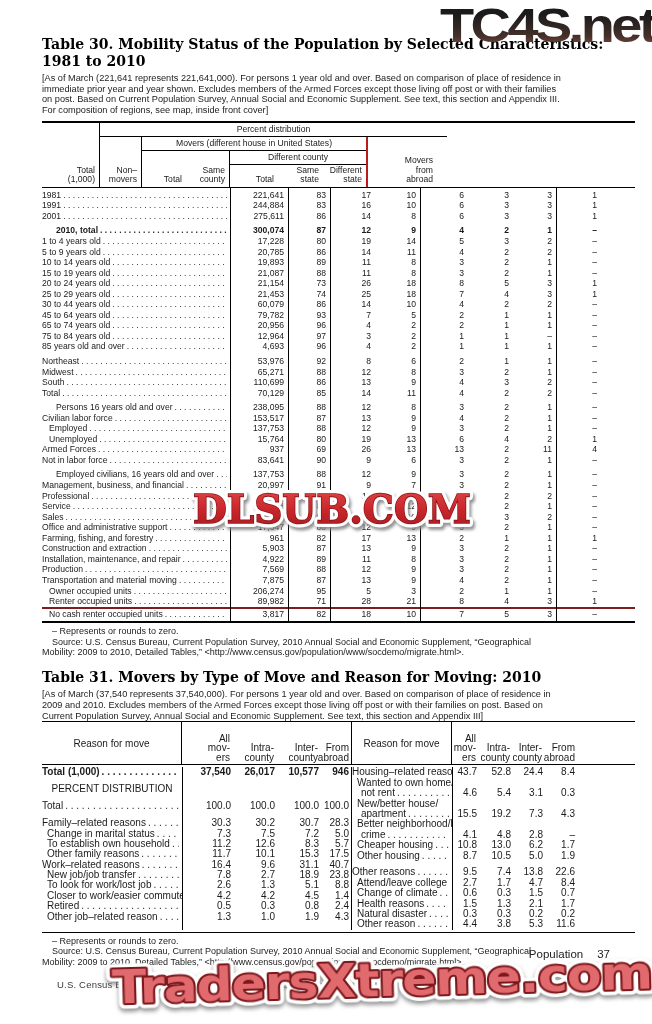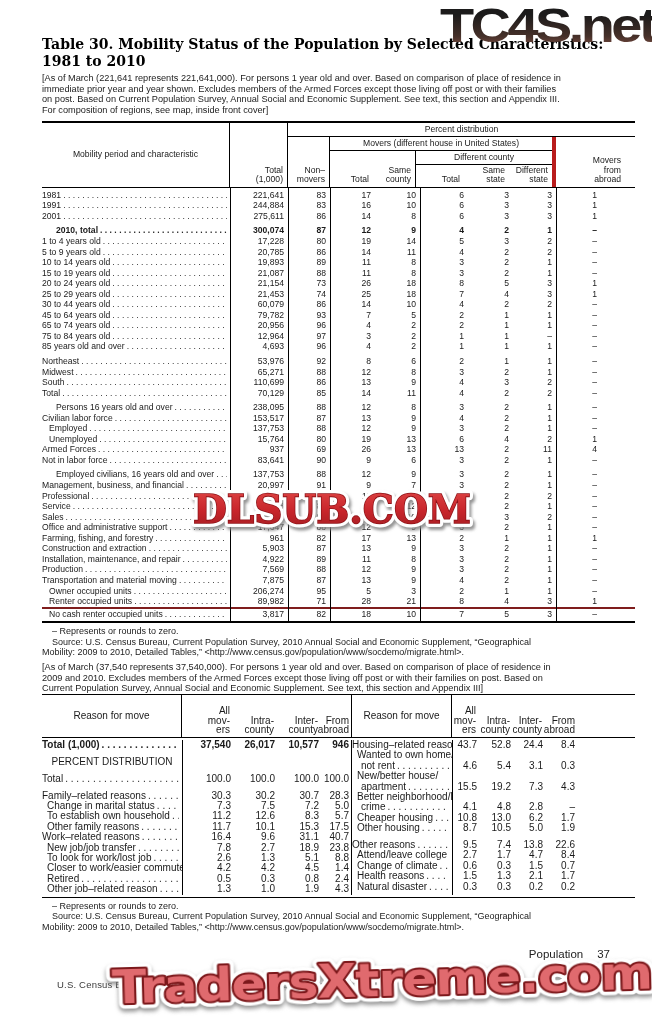--- a/index.html
+++ b/index.html
@@ -20,21 +20,21 @@
   .vb{display:flex;align-items:flex-end;justify-content:flex-end;text-align:right;
       white-space:pre-line;padding:0 4px 2px 0;}
   .stubh{width:188px;border-right:1px solid #000;display:flex;align-items:center;
          justify-content:center;text-align:center;padding:0 26px;}
   .tot{width:58px;border-right:1px solid #000;}
   .grp{display:flex;flex-direction:column;box-sizing:border-box;}
   .gbody{display:flex;flex:1;}
   .glabel{border-bottom:1px solid #000;text-align:center;height:13px;line-height:12px;}
   .pd{width:347px;}
   .nonm{width:42px;border-right:1px solid #000;}
-  .mg{width:226px;border-right:4px solid #b91c1c;}
+  .mg{width:226px;border-right:2px solid #b91c1c;}
   .mt{width:45px;}
   .sc{width:45px;border-right:1px solid #000;}
   .dc{width:136px;}
   .dct{width:48px;}
   .ss{width:45px;}
   .ds{width:43px;}
   .abr{width:79px;padding-right:14px;}
 
   .t30-body{position:relative;border-bottom:2px solid #000;padding:2px 0 2px 0;}
   .vr{position:absolute;top:0;bottom:0;width:1px;background:#000;}
@@ -107,21 +107,20 @@
 
     <div class="ttl">Table 30. Mobility Status of the Population by Selected Characteristics:
 1981 to 2010</div>
     <div class="headnote">[As of March (221,641 represents 221,641,000). For persons 1 year old and over. Based on comparison of place of residence in
 immediate prior year and year shown. Excludes members of the Armed Forces except those living off post or with their families
 on post. Based on Current Population Survey, Annual Social and Economic Supplement. See text, this section and Appendix III.
 For composition of regions, see map, inside front cover]</div>
 
     <div class="t30">
       <div class="t30-head">
-        <div class="h stubh">Mobility period and characteristic</div>
         <div class="h tot vb">Total
 (1,000)</div>
         <div class="grp pd">
           <div class="glabel">Percent distribution</div>
           <div class="gbody">
             <div class="h nonm vb">Non–
 movers</div>
             <div class="grp mg">
               <div class="glabel">Movers (different house in United States)</div>
               <div class="gbody">
@@ -698,20 +697,21 @@
             <div class="n c6">3</div>
             <div class="n c7">–</div>
           </div>
         </div>
     </div>
 
     <div class="footnote">– Represents or rounds to zero.</div>
     <div class="source">Source: U.S. Census Bureau, Current Population Survey, 2010 Annual Social and Economic Supplement, “Geographical
 Mobility: 2009 to 2010, Detailed Tables,” &lt;http://www.census.gov/population/www/socdemo/migrate.html&gt;.</div>
 
+    <div class="ttl" style="margin-top:11px;">Table 31. Movers by Type of Move and Reason for Moving: 2010</div>
     <div class="headnote">[As of March (37,540 represents 37,540,000). For persons 1 year old and over. Based on comparison of place of residence in
 2009 and 2010. Excludes members of the Armed Forces except those living off post or with their families on post. Based on
 Current Population Survey, Annual Social and Economic Supplement. See text, this section and Appendix III]</div>
 
     <div class="t31">
       <div class="t31-head">
         <div class="h rfm1">Reason for move</div>
         <div class="h ha0 vb">All
 mov-
 ers</div>
@@ -984,20 +984,30 @@
             <div class="r">
               <div class="stub31 i1">
                 <span class="lb">Natural disaster</span>
                 <span class="ld"></span>
               </div>
               <div class="n q0">0.3</div>
               <div class="n q1">0.3</div>
               <div class="n q2">0.2</div>
               <div class="n q3">0.2</div>
             </div>
+            <div class="r">
+              <div class="stub31 i1">
+                <span class="lb">Other reason</span>
+                <span class="ld"></span>
+              </div>
+              <div class="n q0">4.4</div>
+              <div class="n q1">3.8</div>
+              <div class="n q2">5.3</div>
+              <div class="n q3">11.6</div>
+            </div>
           </div>
       </div>
     </div>
 
     <div class="footnote">– Represents or rounds to zero.</div>
     <div class="source">Source: U.S. Census Bureau, Current Population Survey, 2010 Annual Social and Economic Supplement, “Geographical
 Mobility: 2009 to 2010, Detailed Tables,” &lt;http://www.census.gov/population/www/socdemo/migrate.html&gt;.</div>
   </div>
 
   <div class="pagehead">

